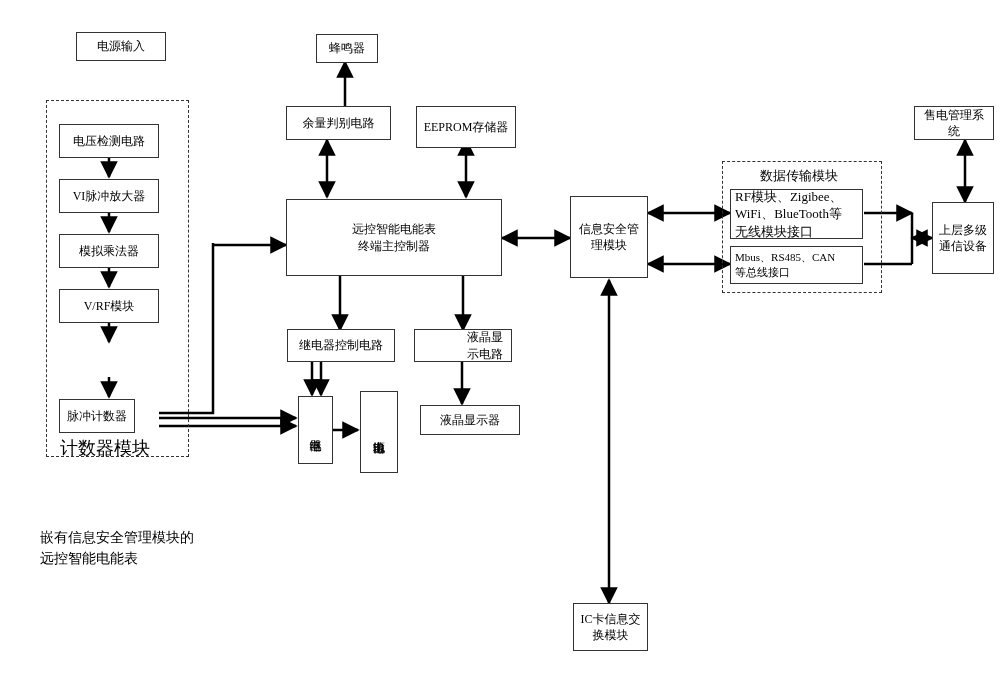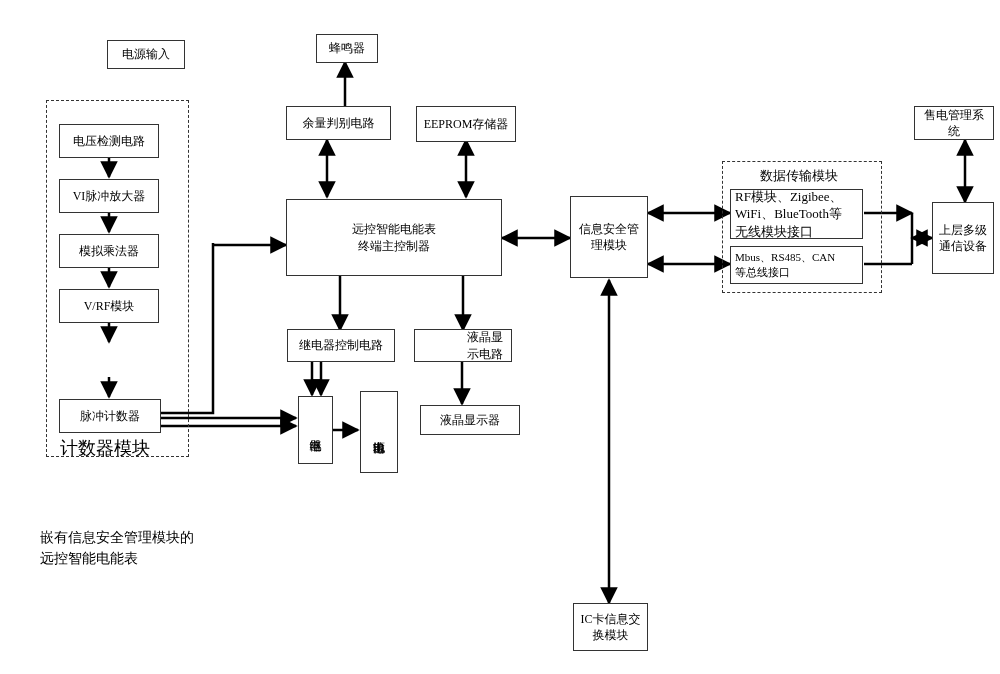--- a/index.html
+++ b/index.html
@@ -101,50 +101,50 @@
 
 </svg>
 
 <div class="box dashed" style="left:25px; top:12px; width:870px; height:566px; justify-content:flex-start; align-items:flex-end; z-index:-1;"></div>
 
 <div class="label" style="left:40px; top:527px; line-height:1.5; font-size:14px;">
   <span>嵌有信息安全管理模块的</span><br>
   <span>远控智能电能表</span>
 </div>
 
-<div class="box" style="left:76px; top:40px; width:78px; height:29px;margin-left:31px;">
+<div class="box" style="left:76px; top:32px; width:90px; height:29px;">
   <span>电源输入</span>
 </div>
 
 <div class="box dashed" style="left:46px; top:100px; width:143px; height:357px;"></div>
 <div class="label" style="left:60px; top:436px; font-size:18px;">计数器模块</div>
 
 <div class="box" style="left:59px; top:124px; width:100px; height:34px;">
   <span>电压检测电路</span>
 </div>
 <div class="box" style="left:59px; top:179px; width:100px; height:34px;">
   <span>VI脉冲放大器</span>
 </div>
 <div class="box" style="left:59px; top:234px; width:100px; height:34px;">
   <span>模拟乘法器</span>
 </div>
 <div class="box" style="left:59px; top:289px; width:100px; height:34px;">
   <span>V/RF模块</span>
 </div>
-<div class="box" style="left:59px; top:399px; width:102px; height:34px;">
+<div class="box" style="left:59px; top:399px; width:76px; height:34px;">
   <span>脉冲计数器</span>
 </div>
 
 <div class="box" style="left:316px; top:34px; width:62px; height:29px;">
   <span>蜂鸣器</span>
 </div>
 <div class="box" style="left:286px; top:106px; width:105px; height:34px;">
   <span>余量判别电路</span>
 </div>
-<div class="box" style="left:416px; top:106px; width:100px; height:36px;">
+<div class="box" style="left:416px; top:106px; width:100px; height:42px;">
   <span>EEPROM存储器</span>
 </div>
 
 <div class="box" style="left:286px; top:199px; width:216px; height:77px; flex-direction:column;">
   <span>远控智能电能表</span>
   <span>终端主控制器</span>
 </div>
 
 <div class="box" style="left:287px; top:329px; width:108px; height:33px;">
   <span>继电器控制电路</span>

